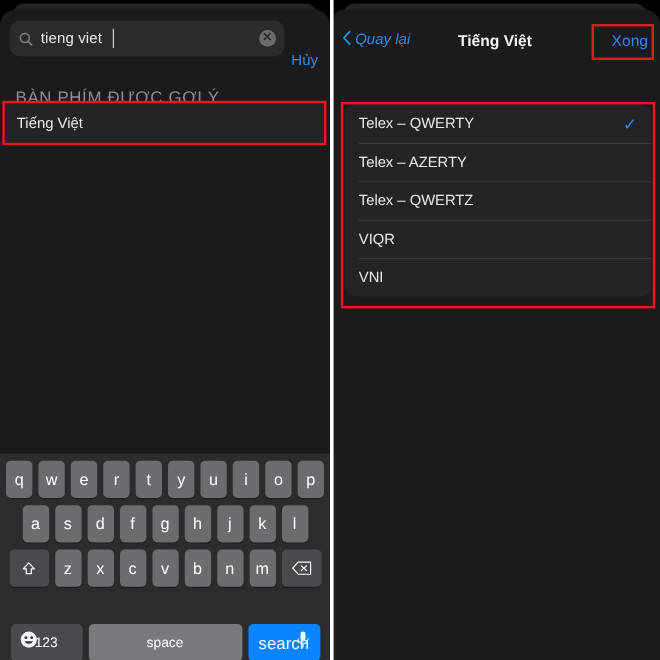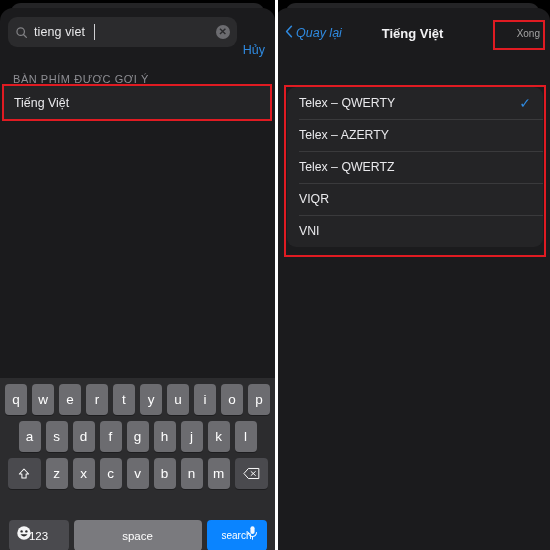--- a/index.html
+++ b/index.html
@@ -47,21 +47,21 @@
     background: #cfcfd2;
   }
   .clear-btn {
     width: 14px; height: 14px; border-radius: 50%; background: #6c6c70;
     flex: none; display: flex; align-items: center; justify-content: center;
     color: #2b2b2d; font-size: 10px; line-height: 1; font-weight: bold;
   }
   .cancel-btn { color: #2f8ae0; font-size: 12.5px; padding-right: 2px; white-space: nowrap; margin-top: 36px; }
 
   .section-label {
-    position: absolute; color: #8e8e93; font-size: 11px;
+    position: absolute; color: #8e8e93; font-size: 14px;
     letter-spacing: .55px; text-transform: uppercase; white-space: nowrap;
   }
   .left-section-label { left: 13px; top: 73px; }
 
   .left-row {
     position: absolute; left: 4px; top: 86px; width: 266px; height: 33px;
     background: #242426; display: flex; align-items: center;
   }
   .left-row-text { color: #e9e9ec; font-size: 12.4px; padding-left: 10px; }
 
@@ -82,38 +82,38 @@
   .kb-row-3 { top: 80px; }
   .kb-row-4 { top: 117px; margin-top: 25px; }
   .key {
     background: #6c6c70; border-radius: 4px; color: #fff;
     font-size: 13.5px; display: flex; align-items: center; justify-content: center;
     height: 31px; width: 22px; box-shadow: 0 1px 0 rgba(0,0,0,.32);
   }
   .key-wide { width: 33px; background: #4a4a4e; }
   .key-123 { width: 60px; background: #4a4a4e; font-size: 11.5px; }
   .key-space { width: 128px; background: #7a7a7e; font-size: 11.5px; }
-  .key-search { width: 60px; background: #0a84ff; font-size: 10px; }
+  .key-search { width: 60px; background: #0a84ff; font-size: 14px; }
   .kb-bottom {
     position: absolute; left: 0; bottom: 0; width: 275px; height: 34px;
     display: flex; align-items: center; justify-content: space-between; padding: 0 16px;
   }
   .kb-icon { color: #fff; opacity: .95; display: flex; align-items: center; }
 
   
   .nav-bar {
     position: absolute; left: 0; top: 16px; width: 275px; height: 34px;
     display: flex; align-items: center; padding: 0 10px;
   }
   .nav-back { display: flex; align-items: center; gap: 3px; color: #2f8ae0; font-size: 12.5px; font-style: italic; }
   .nav-title {
     position: absolute; left: 0; width: 275px; text-align: center;
     color: #f2f2f4; font-size: 13px; font-weight: bold; pointer-events: none;
   }
-  .nav-done { margin-left: auto; color: #a3a3a3; font-size: 10px; }
+  .nav-done { margin-left: auto; color: #3b82f6; font-size: 13px; }
 
   .kb-list {
     position: absolute; left: 287px; top: 87px; width: 256px;
     background: #242426; border-radius: 9px; overflow: hidden; z-index: 20;
   }
   .kb-list-item {
     position: relative; height: 32px; display: flex; align-items: center;
     padding: 0 12px; color: #e9e9ec; font-size: 12.3px;
   }
   .kb-list-item + .kb-list-item::before {

